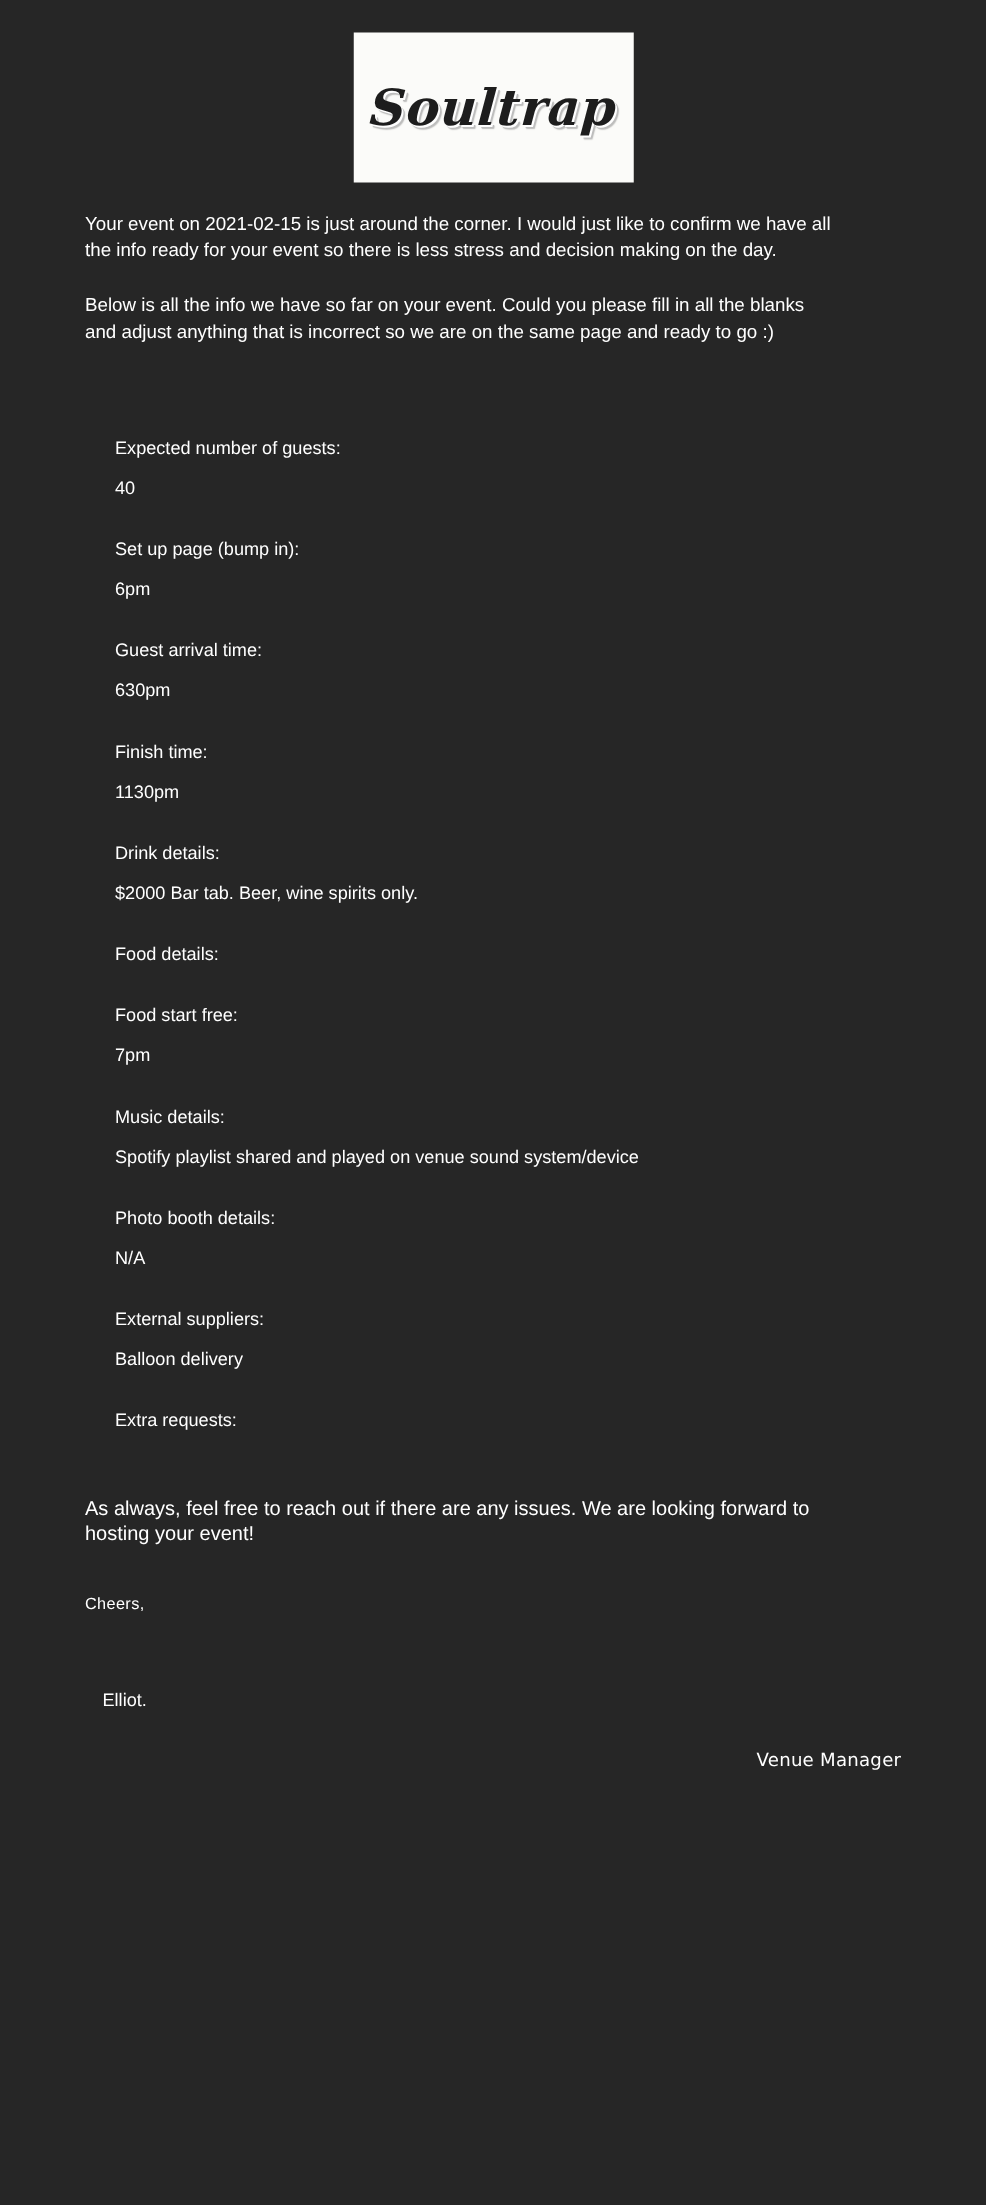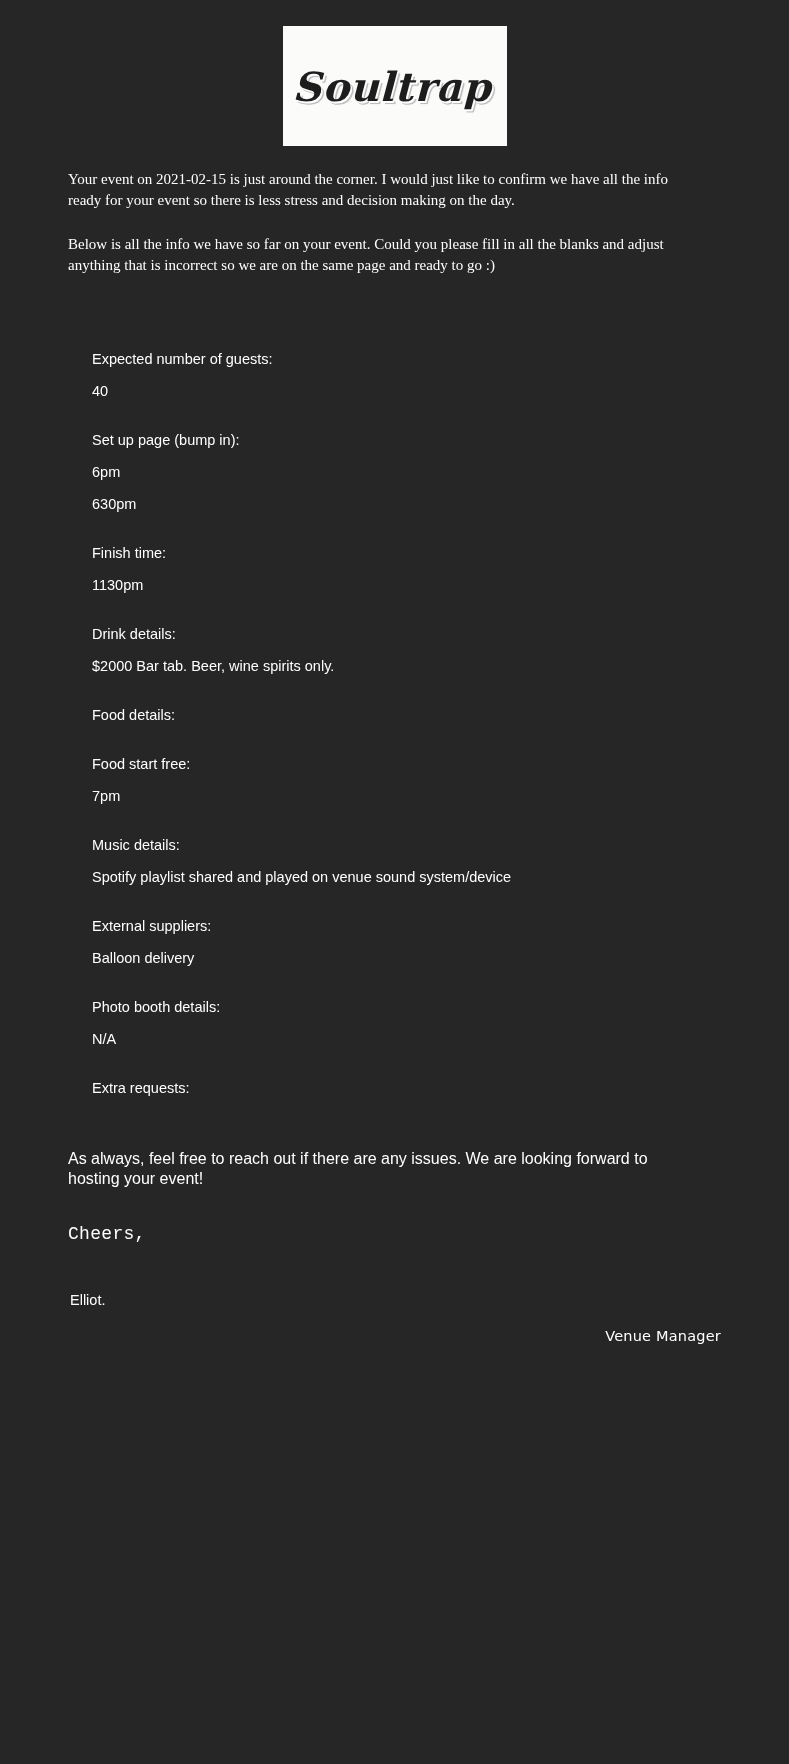--- a/index.html
+++ b/index.html
@@ -54,21 +54,20 @@
     font-size: 15px;
     line-height: 21px;
     margin-top: 42px;
     margin-bottom: 0;
   }
   p.para {
     font-size: 15px;
     line-height: 21px;
     margin: 23px 0 0 0;
     max-width: 604px;
-    font-family: Liberation Serif, serif;
   }
   .fields {
     margin-top: 44px;
     margin-left: 24px;
   }
   .field {
     margin-bottom: 0;
   }
   .field-label {
     font-size: 14.5px;
@@ -87,31 +86,31 @@
     padding-top: 0;
   }
   .closing {
     font-size: 16px;
     line-height: 20px;
     margin: 0;
     padding-top: 49px;
     max-width: 604px;
   }
   .cheers {
-    font-family: Liberation Mono, monospace;
-    font-size: 18px;
+    font-family: Liberation Sans, sans-serif;
+    font-size: 13px;
     line-height: 20px;
     margin: 0;
     padding-top: 35px;
     letter-spacing: 0.3px;
   }
   .signoff-name {
     font-size: 14.5px;
     line-height: 20px;
-    margin: 2px;
+    margin: 14px;
     padding-top: 44px;
   }
   .signoff-title {
     font-family: "DejaVu Sans", sans-serif;
     font-size: 14.5px;
     line-height: 20px;
     margin: 0;
     padding-top: 14px;
     letter-spacing: 0.2px;
     text-align: right;
@@ -141,20 +140,21 @@
         <p class="field-label">Expected number of guests:</p>
         <p class="field-value">40</p>
       </div>
 
       <div class="field">
         <p class="field-label">Set up page (bump in):</p>
         <p class="field-value">6pm</p>
       </div>
 
       <div class="field">
+        <p class="field-label">Guest arrival time:</p>
         <p class="field-value">630pm</p>
       </div>
 
       <div class="field">
         <p class="field-label">Finish time:</p>
         <p class="field-value">1130pm</p>
       </div>
 
       <div class="field">
         <p class="field-label">Drink details:</p>
@@ -169,30 +169,30 @@
         <p class="field-label">Food start free:</p>
         <p class="field-value">7pm</p>
       </div>
 
       <div class="field">
         <p class="field-label">Music details:</p>
         <p class="field-value">Spotify playlist shared and played on venue sound system/device</p>
       </div>
 
       <div class="field">
+        <p class="field-label">Photo booth details:</p>
+        <p class="field-value">N/A</p>
+      </div>
+
+      <div class="field">
         <p class="field-label">External suppliers:</p>
         <p class="field-value">Balloon delivery</p>
       </div>
 
       <div class="field">
-        <p class="field-label">Photo booth details:</p>
-        <p class="field-value">N/A</p>
-      </div>
-
-      <div class="field">
         <p class="field-label">Extra requests:</p>
         <p class="field-value empty"></p>
       </div>
 
     </div>
 
     <p class="closing">As always, feel free to reach out if there are any issues. We are looking forward to hosting your event!</p>
 
     <p class="cheers">Cheers,</p>
 

